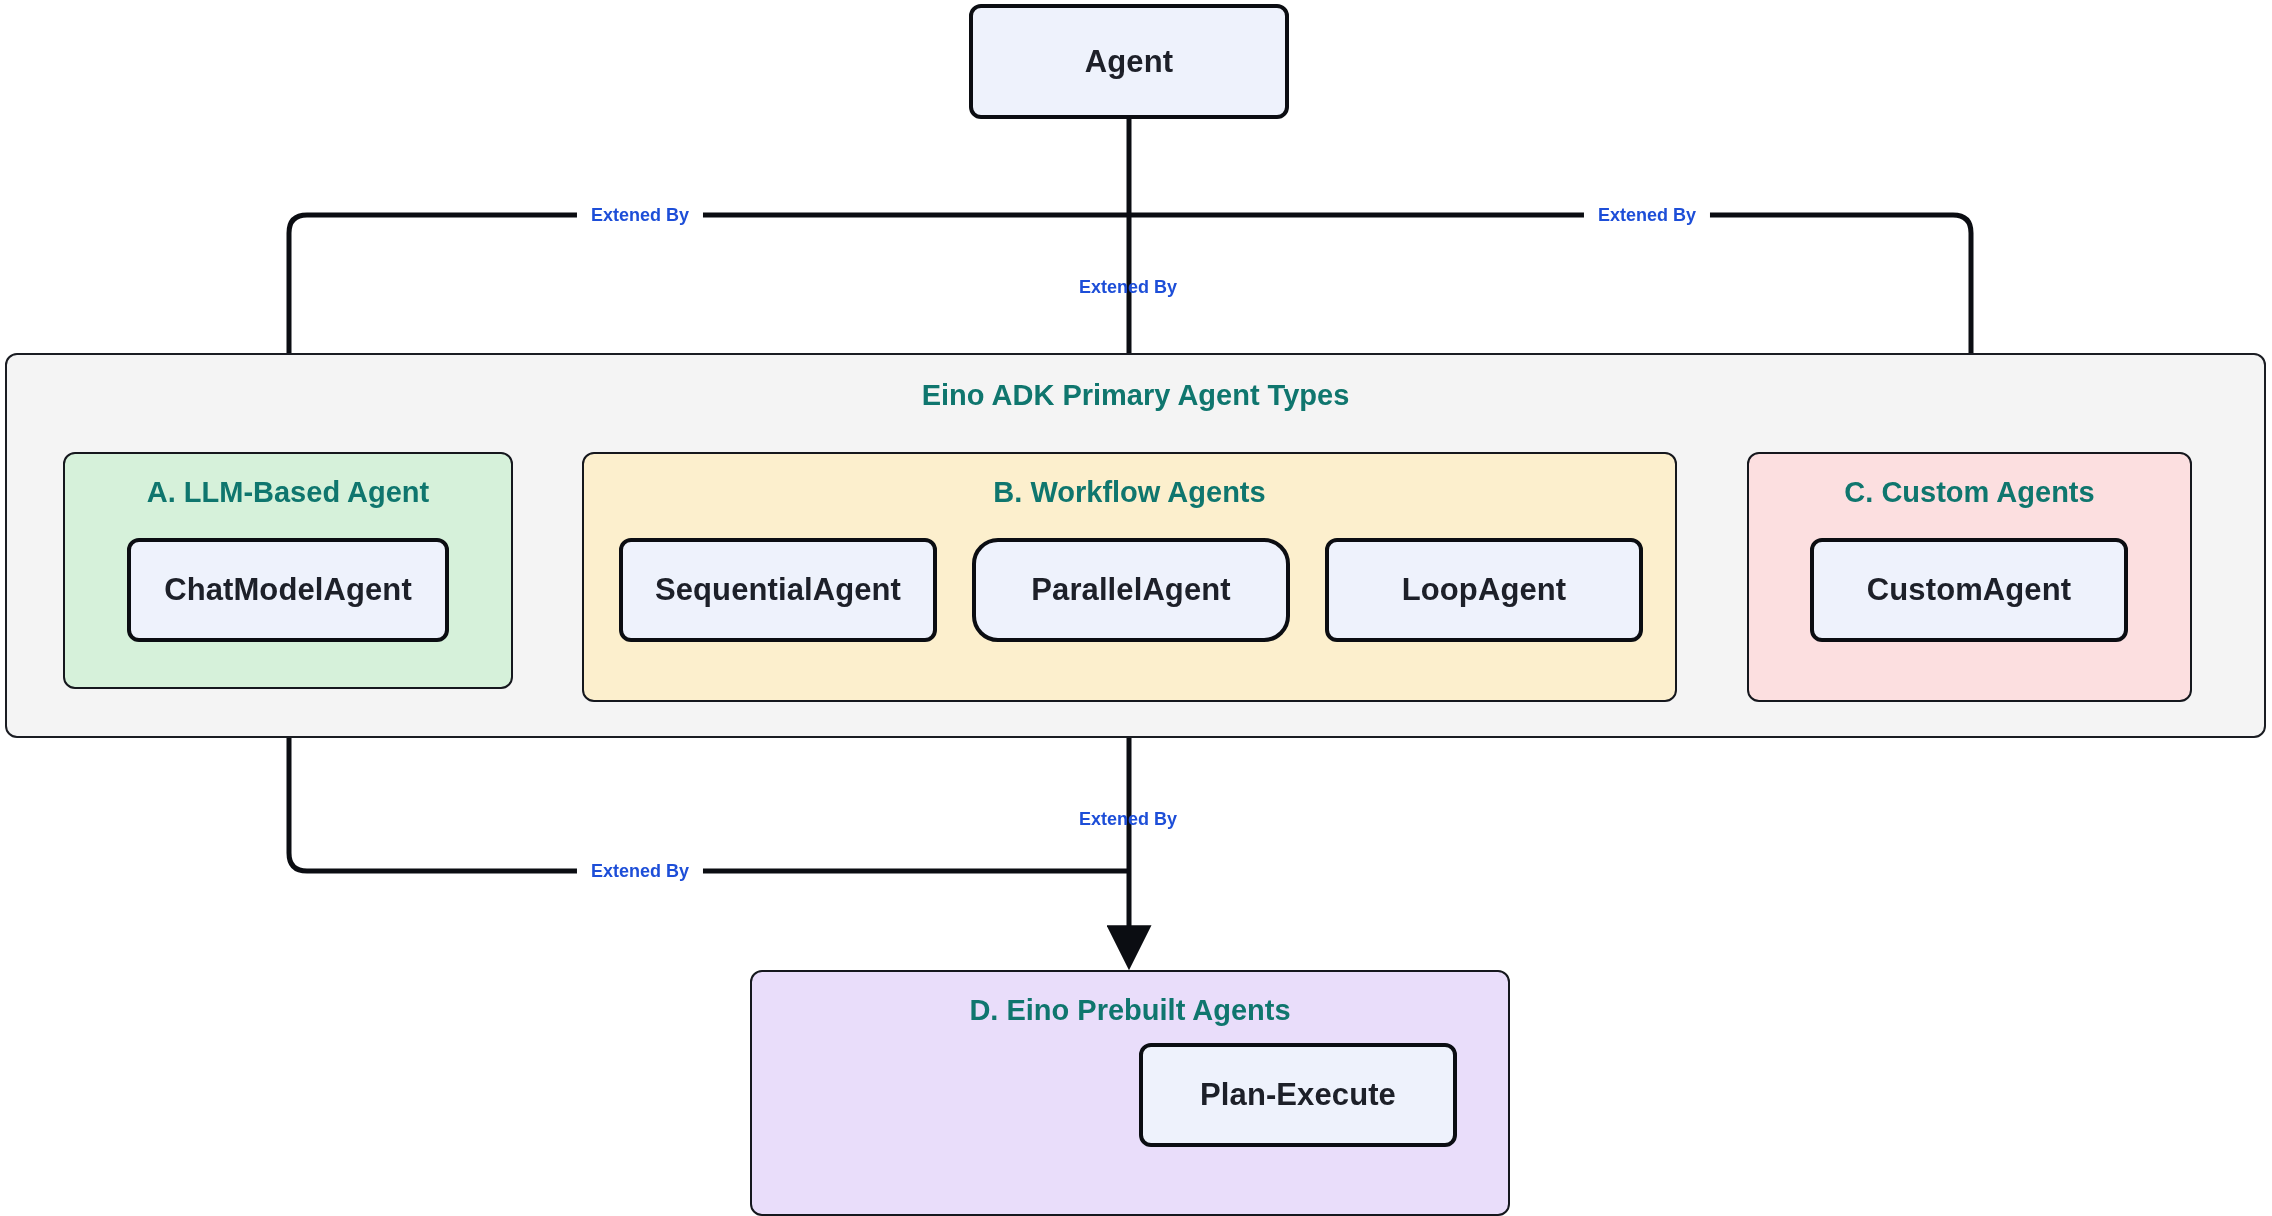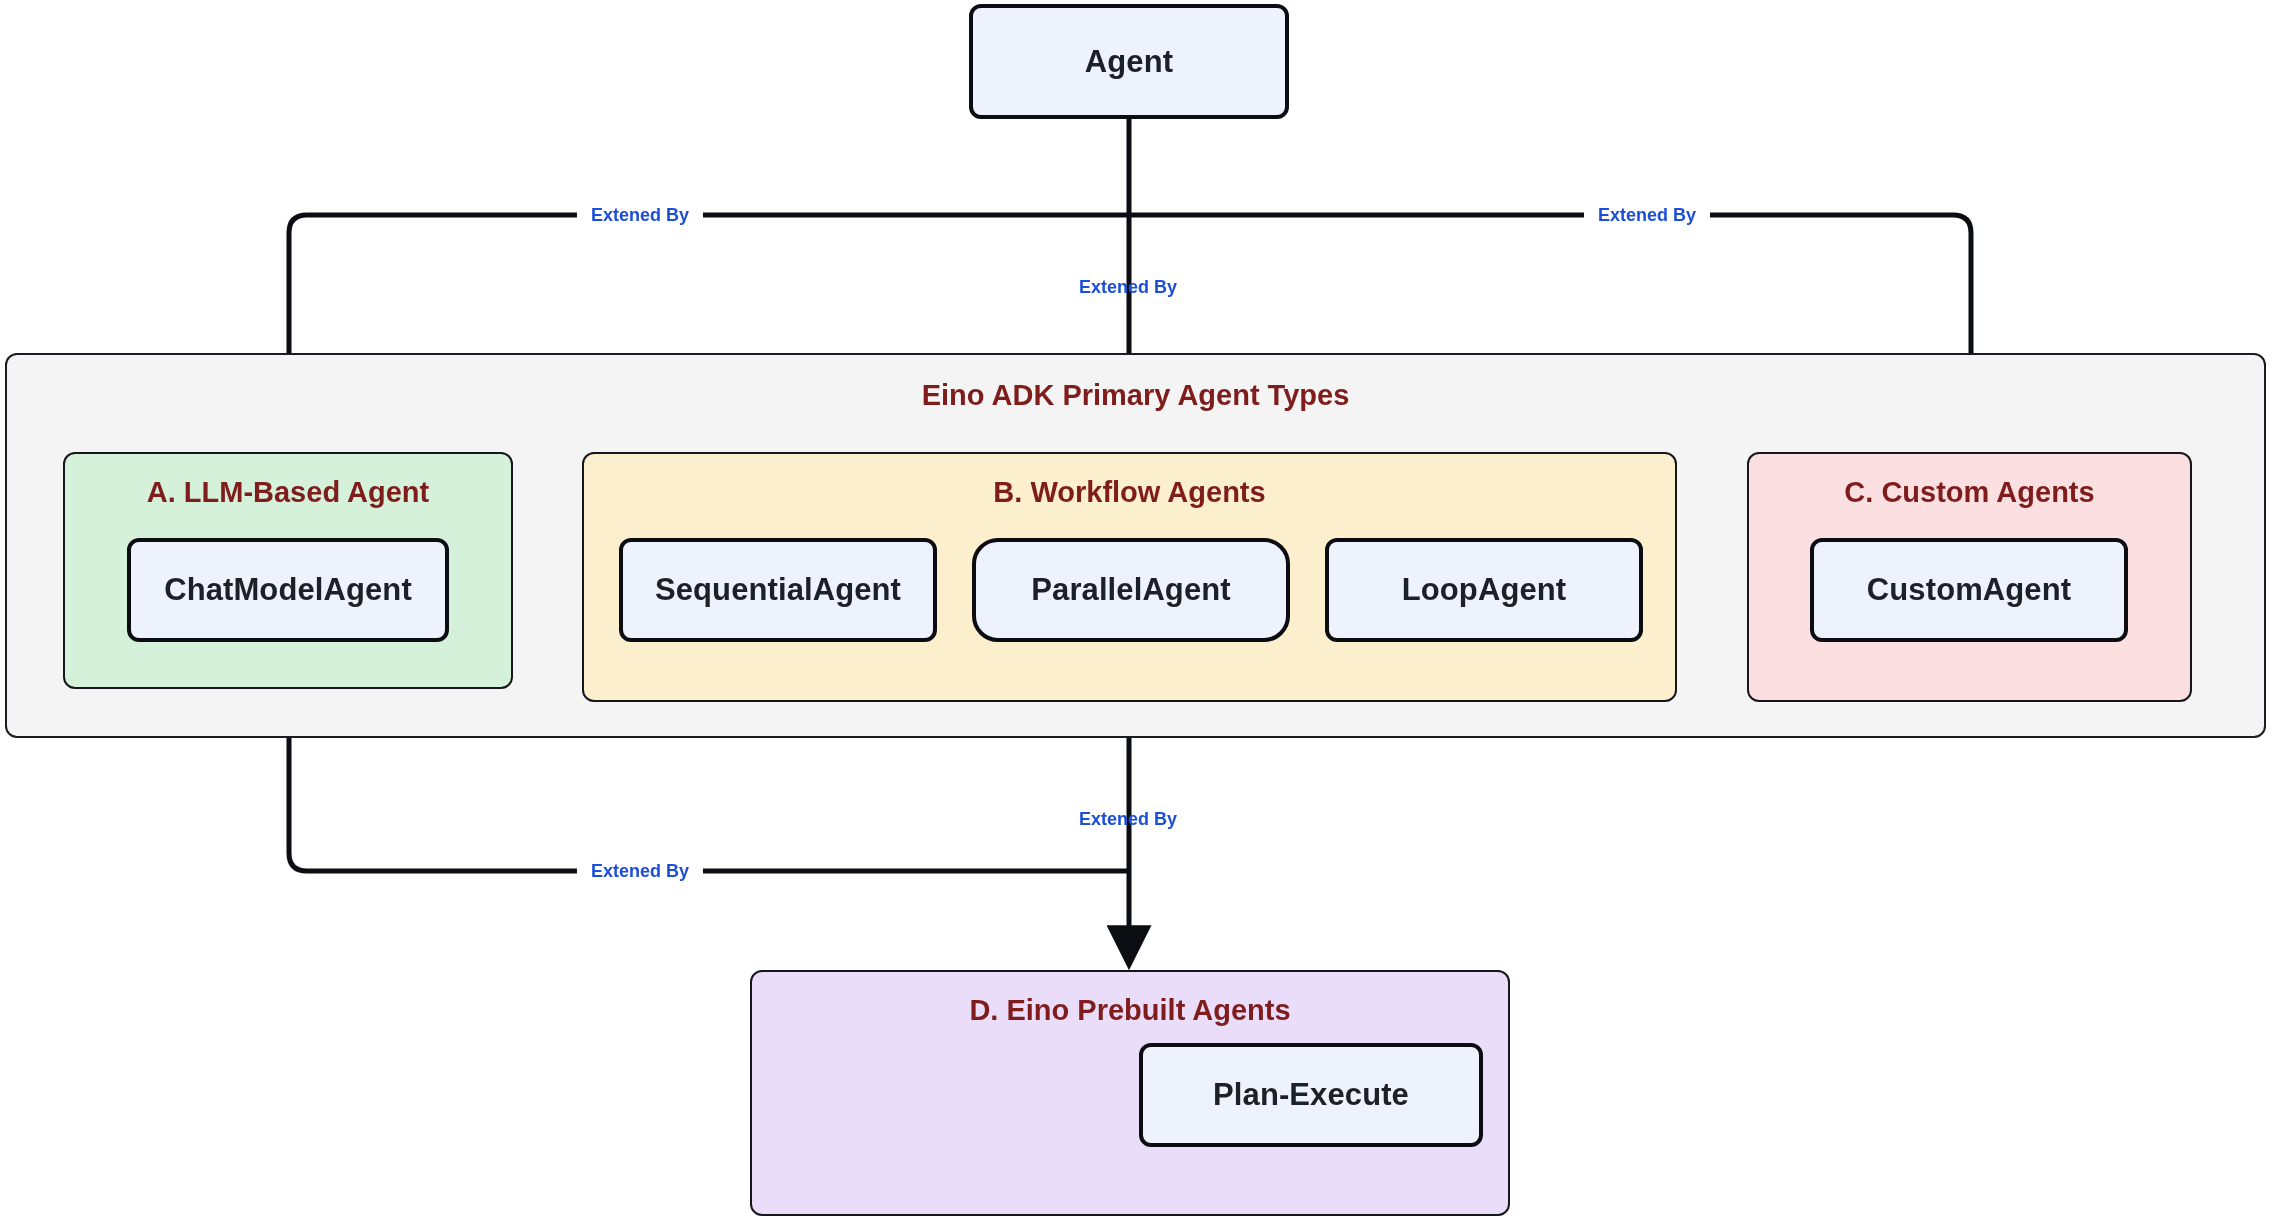--- a/index.html
+++ b/index.html
@@ -50,21 +50,21 @@
     border: 2.5px solid #15171d;
     border-radius: 12px;
   }
   .cluster > .cluster-title {
     position: absolute;
     left: 0;
     right: 0;
     text-align: center;
     font-weight: bold;
     font-size: 29px;
-    color: #7f1d1d;
+    color: #0f766e;
     white-space: nowrap;
   }
 
   
   #cluster-primary {
     left: 5px;
     top: 353px;
     width: 2261px;
     height: 385px;
     background: #f4f4f4;
@@ -113,21 +113,21 @@
   #cluster-prebuilt > .cluster-title { top: 22px; }
 
   
   #node-agent      { left: 969px;  top: 4px;    width: 320px; height: 115px; }
   #node-chatmodel  { left: 127px;  top: 538px;  width: 322px; height: 104px; }
   #node-sequential { left: 619px;  top: 538px;  width: 318px; height: 104px; }
   #node-parallel   { left: 972px;  top: 538px;  width: 318px; height: 104px; border-radius: 26px; }
   #node-loop       { left: 1325px; top: 538px;  width: 318px; height: 104px; }
   #node-custom     { left: 1810px; top: 538px;  width: 318px; height: 104px; }
   #node-supervisor { left: 786px;  top: 1043px; width: 318px; height: 104px; }
-  #node-planexec   { left: 1139px; top: 1043px; width: 344px; height: 104px; }
+  #node-planexec   { left: 1139px; top: 1043px; width: 318px; height: 104px; }
 
   
   .edge-label {
     position: absolute;
     transform: translate(-50%, -50%);
     font-weight: bold;
     font-size: 18px;
     color: #1d4ed8;
     background: #ffffff;
     padding: 0 14px;

